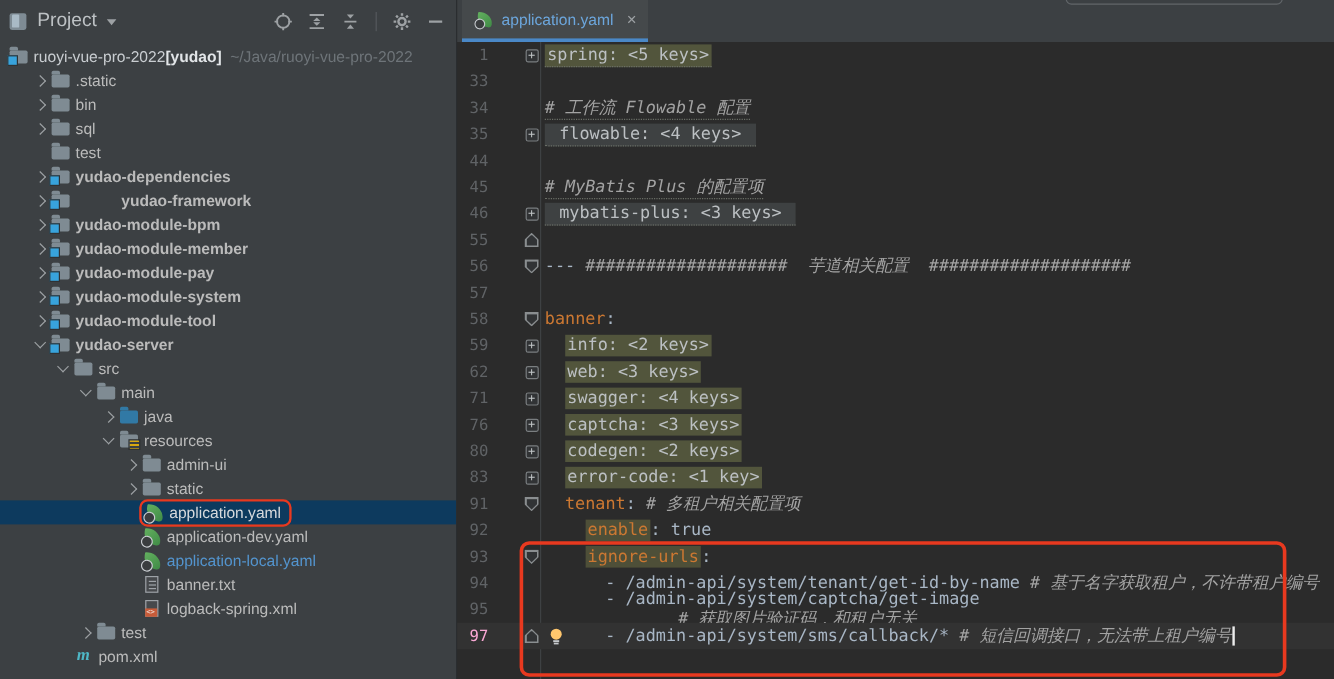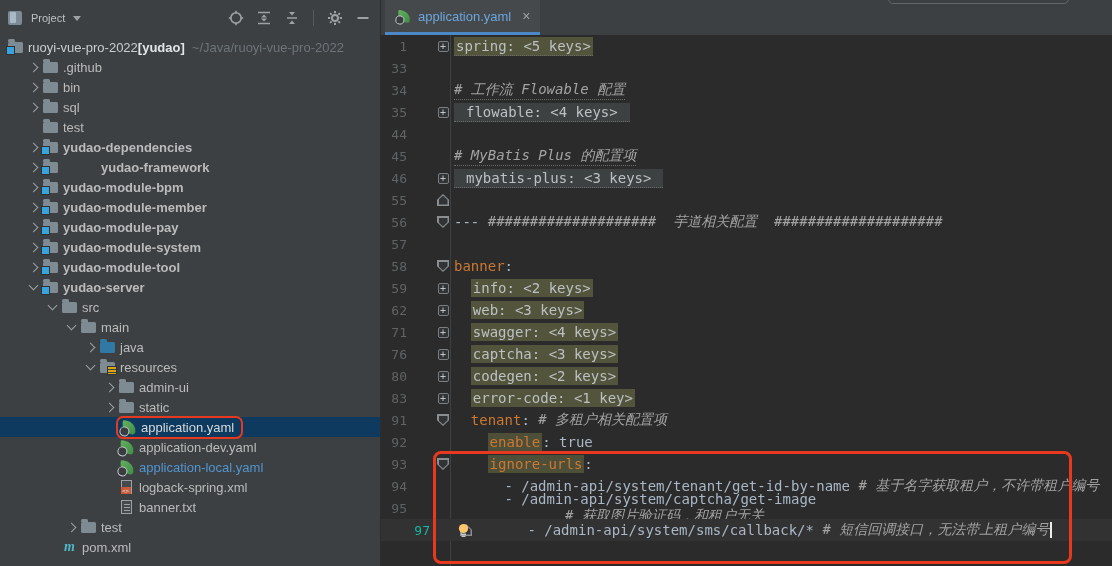--- a/index.html
+++ b/index.html
@@ -4,21 +4,21 @@
 <style>
   * { margin:0; padding:0; box-sizing:border-box; }
   html,body { width:1112px; height:566px; overflow:hidden; background:#2B2B2B;
               font-family:"Liberation Sans","DejaVu Sans",sans-serif; }
   .app { position:relative; width:1112px; height:566px; display:flex; }
 
   
   .panel { width:381px; height:566px; background:#3C4043; border-right:1px solid #2A2D30;
            display:flex; flex-direction:column; flex:0 0 381px; }
   .panel-header { height:35px; display:flex; align-items:center; padding:0 8px;
-                  color:#BDC1C4; font-size:11px; }
+                  color:#BDC1C4; font-size:16px; }
   .tw-icon { width:14px; height:14px; background:#7E8B94; border-radius:2px; position:relative; margin-right:9px; }
   .tw-icon::after { content:""; position:absolute; left:1.5px; top:1.5px; width:6px; height:11px; background:#A9BAC6; border-radius:1px; }
   .ph-title { margin-right:8px; }
   .caret-down { width:0; height:0; border-left:4.5px solid transparent; border-right:4.5px solid transparent;
                 border-top:5px solid #9DA1A4; margin-top:2px; }
   .ph-spacer { flex:1; }
   .ph-icons { display:flex; align-items:center; gap:10px; }
   .ph-icons .sep { width:1px; height:16px; background:#55595C; margin:0 2px; }
   .icon-btn { width:18px; height:18px; display:flex; align-items:center; justify-content:center; }
 
@@ -68,21 +68,21 @@
   .tab .leaf-ic { transform:rotate(8deg) scale(.9); }
   .top-artifact { position:absolute; top:-14px; left:507px; width:181px; height:18px;
                   border:1px solid #62666A; border-radius:5px; }
 
   .code-area { position:relative; flex:1; font-family:"DejaVu Sans Mono","Liberation Mono",monospace;
                font-size:14px; color:#A9B7C6; }
   .code-area::before { content:""; position:absolute; left:69px; top:0; bottom:0; width:1px; background:#3E4143; }
   .cline { height:22px; display:flex; align-items:center; position:relative; }
   .cline.cur { background:#323232; }
   .ln { flex:0 0 26px; text-align:right; color:#606366; font-size:13px; margin-right:28px; }
-  .cline.cur .ln { color:#14b8a6;margin-left:23px; }
+  .cline.cur .ln { color:#f9a8d4; }
   .gut { flex:0 0 16px; display:flex; align-items:center; justify-content:center; gap:1px; }
   .ctext { white-space:pre; display:flex; align-items:center; margin-left:3px; }
 
   .m-plus { width:11px; height:11px; border:1px solid #7A7E80; background:#313335; color:#C2C6C8;
             font-size:10px; line-height:9px; text-align:center; border-radius:2px; }
   .pent { width:12px; height:12px; background:#8A8E90; position:relative; }
   .pent.down { clip-path:polygon(0 0,100% 0,100% 52%,50% 100%,0 52%); }
   .pent.up { clip-path:polygon(50% 0,100% 48%,100% 100%,0 100%,0 48%); }
   .pent .inner { position:absolute; left:1.5px; top:1.5px; right:1.5px; bottom:1.5px; background:#313335; }
   .pent.down .inner { clip-path:polygon(0 0,100% 0,100% 52%,50% 100%,0 52%); }
@@ -159,21 +159,21 @@
           <span class="root-bold">[yudao]</span>
           <span class="root-path">~/Java/ruoyi-vue-pro-2022</span>
         </div>
         <div class="trow" style="padding-left: 25px;">
           <span class="chev-slot">
             <span class="chev c"></span>
           </span>
           <span class="ticon">
             <span class="fold-ic"></span>
           </span>
-          <span class="tlabel">.github</span>
+          <span class="tlabel">.static</span>
         </div>
         <div class="trow" style="padding-left: 25px;">
           <span class="chev-slot">
             <span class="chev c"></span>
           </span>
           <span class="ticon">
             <span class="fold-ic"></span>
           </span>
           <span class="tlabel">bin</span>
         </div>
@@ -338,30 +338,30 @@
         <div class="trow" style="padding-left: 101px;">
           <span class="chev-slot"></span>
           <span class="ticon">
             <span class="leaf-ic"></span>
           </span>
           <span class="tlabel blue">application-local.yaml</span>
         </div>
         <div class="trow" style="padding-left: 101px;">
           <span class="chev-slot"></span>
           <span class="ticon">
+            <span class="txt-ic"></span>
+          </span>
+          <span class="tlabel">banner.txt</span>
+        </div>
+        <div class="trow" style="padding-left: 101px;">
+          <span class="chev-slot"></span>
+          <span class="ticon">
             <span class="xml-ic"></span>
           </span>
           <span class="tlabel">logback-spring.xml</span>
-        </div>
-        <div class="trow" style="padding-left: 101px;">
-          <span class="chev-slot"></span>
-          <span class="ticon">
-            <span class="txt-ic"></span>
-          </span>
-          <span class="tlabel">banner.txt</span>
         </div>
         <div class="trow" style="padding-left: 63px;">
           <span class="chev-slot">
             <span class="chev c"></span>
           </span>
           <span class="ticon">
             <span class="fold-ic"></span>
           </span>
           <span class="tlabel">test</span>
         </div>

